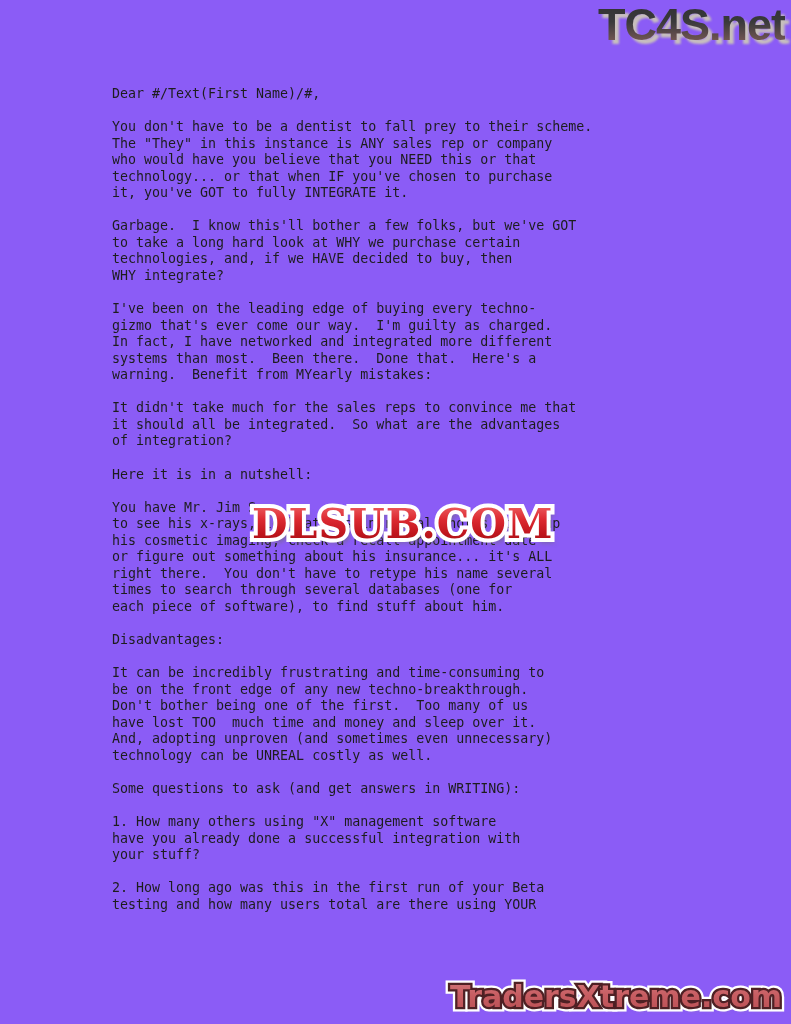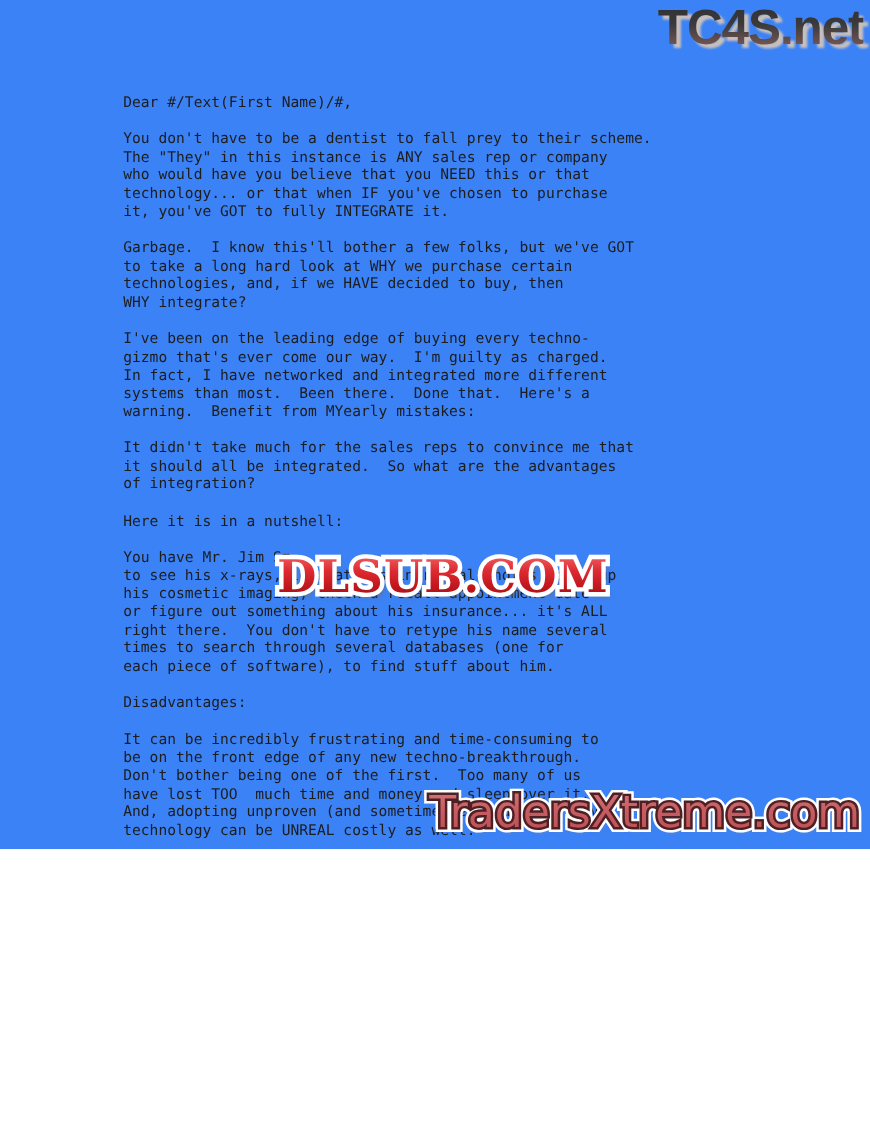--- a/index.html
+++ b/index.html
@@ -3,22 +3,22 @@
 <meta charset="utf-8">
 <style>
   html, body {
     margin: 0;
     padding: 0;
     background: #ffffff;
   }
   #page {
     position: relative;
     width: 791px;
-    height: 772px;
-    background: #3b82f6;
+    height: 1024px;
+    background: #8b5cf6;
     overflow: hidden;
     font-family: "Liberation Sans", sans-serif;
   }
 
   
   #letter-text {
     position: absolute;
     left: 112px;
     top: 86px;
     margin: 0;
@@ -87,22 +87,22 @@
     color: transparent;
   }
 
   
   .traders-wrap {
     position: absolute;
     right: 9px;
     bottom: 9px;
     z-index: 4;
     font-family: "DejaVu Sans", sans-serif;
-    font-weight: normal;
-    font-size: 40px;
+    font-weight: bold;
+    font-size: 30px;
     line-height: 1.2;
     letter-spacing: 0;
     white-space: nowrap;
   }
   .traders-glow {
     position: relative;
     color: #ffffff;
     -webkit-text-stroke: 9px #ffffff;
     text-shadow: 0 0 3px rgba(255,255,255,0.9), 2px 3px 4px rgba(150,145,143,0.55);
   }

